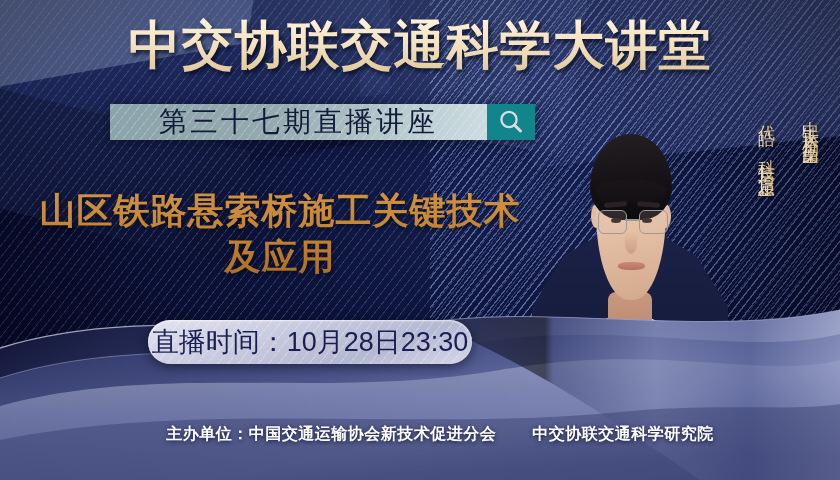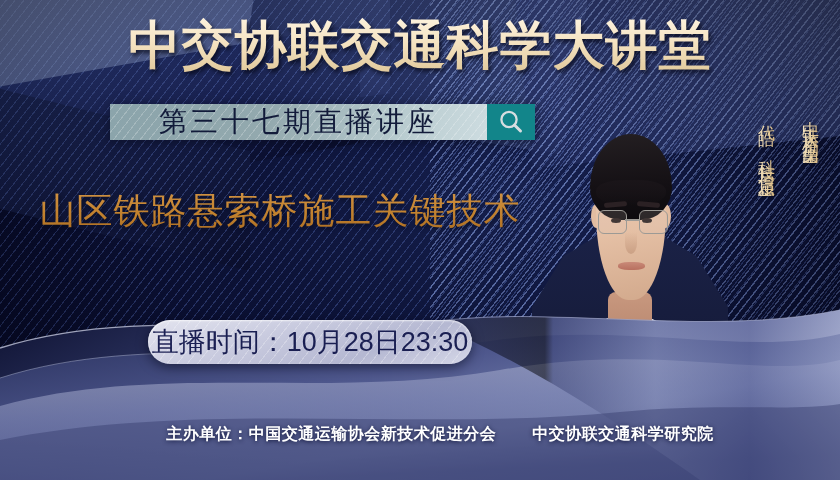--- a/index.html
+++ b/index.html
@@ -222,21 +222,21 @@
   .ep-search{
     width:48px;background:#12858a;
     display:flex;align-items:center;justify-content:center;
   }
   .ep-search svg{display:block;}
 
   
   .topic{
     position:absolute;left:20px;top:188px;width:520px;
     text-align:center;
-    font-size:36px;line-height:46px;font-weight:normal;
+    font-size:36px;line-height:46px;font-weight:bold;
     letter-spacing:1px;
     color:#c1832f;
     background:linear-gradient(180deg,#d19344 0%,#c0802d 60%,#a96b22 100%);
     -webkit-background-clip:text;background-clip:text;
     -webkit-text-fill-color:transparent;color:transparent;
     filter:drop-shadow(1px 2px 2px rgba(3,5,20,.7));
   }
 
   
   .time-pill{
@@ -375,20 +375,21 @@
     <div class="ep-search">
       <svg width="30" height="30" viewBox="0 0 30 30">
         <circle cx="13" cy="12.5" r="7.6" fill="none" stroke="#d6dde0" stroke-width="2.3"></circle>
         <line x1="18.5" y1="18" x2="24.5" y2="24" stroke="#d6dde0" stroke-width="3" stroke-linecap="round"></line>
       </svg>
     </div>
   </div>
 
   <div class="topic">
     <div>山区铁路悬索桥施工关键技术</div>
+    <div>及应用</div>
   </div>
 
   <div class="time-pill">
     <span class="time-text">直播时间：10月28日23:30</span>
   </div>
 
   <div class="vtext vtext-org">中铁大桥局集团有限公司</div>
   <div class="vtext vtext-person">代皓 科技与信息化部副部长</div>
 
   <div class="footer">

